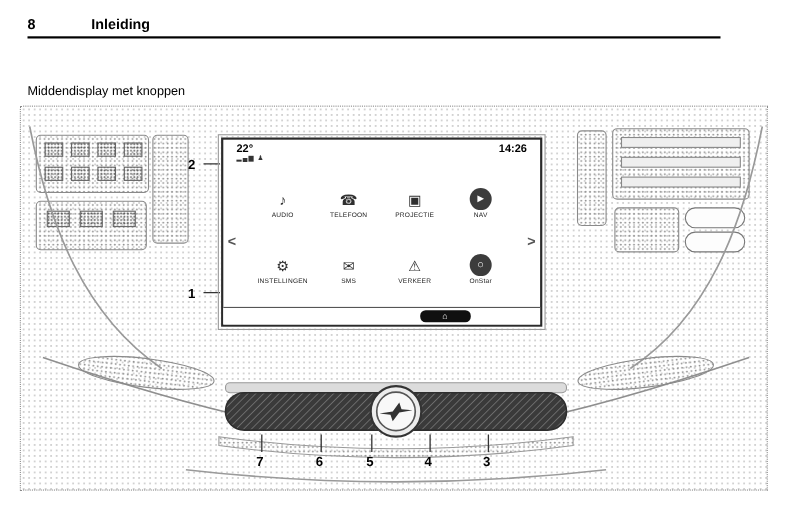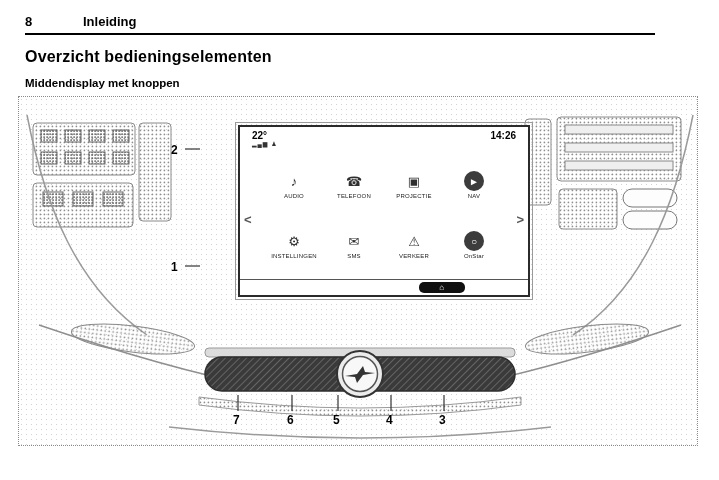--- a/index.html
+++ b/index.html
@@ -11,33 +11,33 @@
   .header { position:absolute; left:25px; top:14px; width:630px;
             border-bottom:2px solid #000; padding-bottom:4px;
             display:flex; align-items:baseline; }
   .page-number { font-size:13px; font-weight:bold; width:58px; }
   .chapter { font-size:13px; font-weight:bold; }
 
   
   .section-title { position:absolute; left:25px; top:48px;
                    font-size:16px; font-weight:bold; letter-spacing:.2px; }
   .subsection-title { position:absolute; left:25px; top:77px;
-                      font-size:11.5px; font-weight:bold; }
+                      font-size:11.5px; font-weight:normal; }
 
   
   .figure { position:absolute; left:18px; top:96px; width:680px; height:350px;
             border:1px dotted #8a8a8a;
             background-image:radial-gradient(circle,#d2d2d2 .8px,transparent 1px);
             background-size:5px 5px; }
   .figure svg { position:absolute; left:0; top:0; }
 
   
   .screen { position:absolute; left:182px; top:28px; width:292px; height:172px;
             background:#fff; border:2px solid #2b2b2b; outline:1px solid #9a9a9a;
-            outline-offset:2px; display:flex; flex-direction:column;margin-left:37px; }
+            outline-offset:2px; display:flex; flex-direction:column; }
   .status { display:flex; justify-content:space-between; padding:3px 12px 0; height:26px; }
   .temp { font-size:10px; font-weight:bold; }
   .status-icons { font-size:6px; color:#333; letter-spacing:1px; line-height:7px; }
   .clock { font-size:10px; font-weight:bold; }
 
   .menu { flex:1; display:grid; grid-template-columns:repeat(4,1fr);
           padding:2px 24px 4px; align-items:center; }
   .cell { display:flex; flex-direction:column; align-items:center; gap:2px; cursor:default; }
   .glyph { width:20px; height:20px; display:flex; align-items:center; justify-content:center;
            font-size:13px; color:#2f2f2f; }
@@ -67,21 +67,20 @@
 </head>
 <body>
 
 <div class="page">
 
   <div class="header">
     <span class="page-number">8</span>
     <span class="chapter">Inleiding</span>
   </div>
 
-  <div class="section-title">Overzicht bedieningselementen</div>
   <div class="subsection-title">Middendisplay met knoppen</div>
 
   <div class="figure">
 
     <svg width="680" height="348" viewBox="0 0 680 348">
       <defs>
         <pattern id="dots" width="4" height="4" patternUnits="userSpaceOnUse">
           <circle cx="1.4" cy="1.4" r="0.85" fill="#8e8e8e"></circle>
         </pattern>
         <pattern id="dotsDense" width="3" height="3" patternUnits="userSpaceOnUse">

